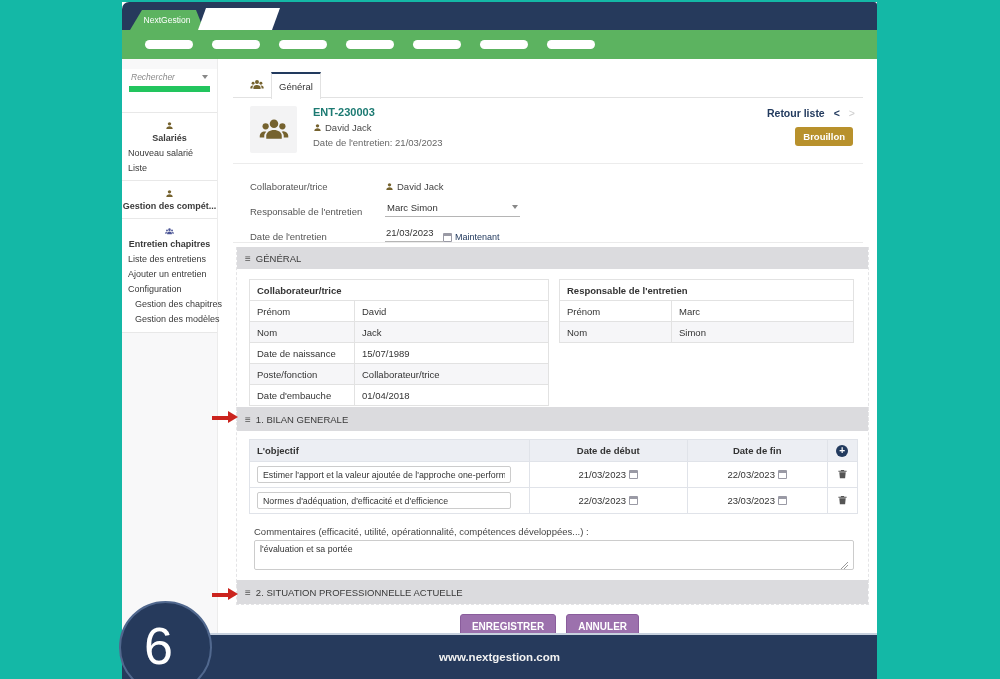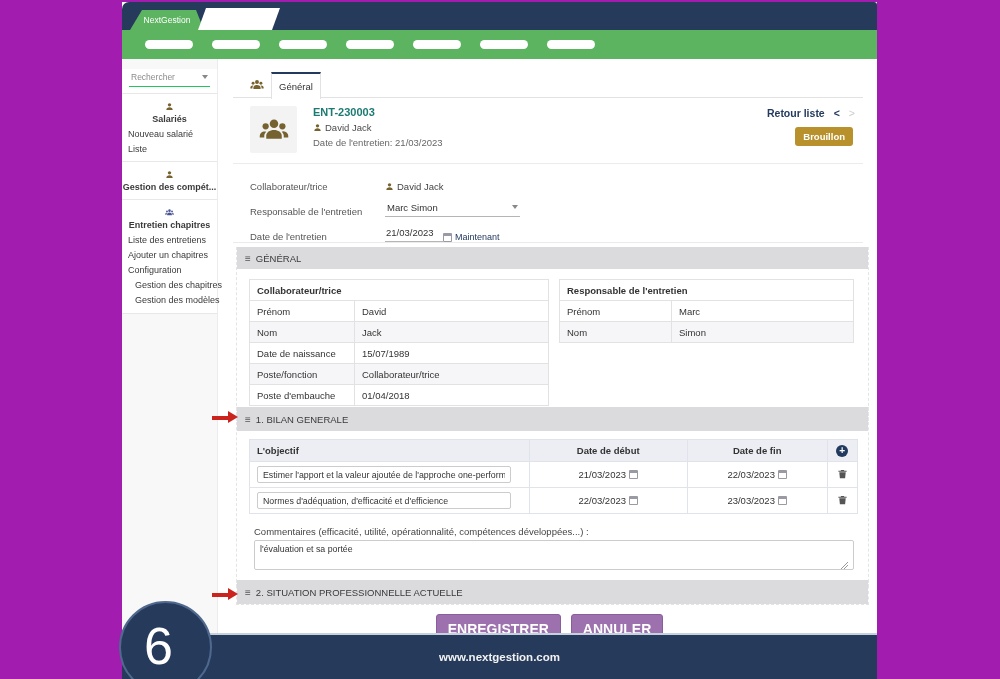--- a/index.html
+++ b/index.html
@@ -1,36 +1,36 @@
 <!DOCTYPE html>
 <html><head>
 <meta charset="utf-8">
 <style>
   * { margin:0; padding:0; box-sizing:border-box; }
   html,body { width:1000px; height:679px; background:#fff; font-family:"Liberation Sans","DejaVu Sans",sans-serif; overflow:hidden; }
-  .page { position:relative; width:1000px; height:679px; background:#a21caf; overflow:hidden;padding-left:20px; }
+  .page { position:relative; width:1000px; height:679px; background:#14b8a6; overflow:hidden;padding-left:20px; }
 
   
   .app { position:absolute; left:122px; top:2px; width:755px; height:677px; background:#fff; }
 
   
   .topbar { position:absolute; left:0; top:0; width:755px; height:28px; background:#263a5c; border-radius:7px 3px 0 0; }
   .brand-tab { position:absolute; left:8px; top:8px; width:74px; height:20px; background:#5cb360;
                clip-path:polygon(12px 0, calc(100% - 8px) 0, 100% 100%, 0 100%);
                color:#fff; font-size:8.5px; display:flex; align-items:center; justify-content:center; }
   .white-slab { position:absolute; left:80px; top:6px; width:74px; height:22px; background:#fff; transform:skewX(-20deg); }
 
   
   .navbar { position:absolute; left:0; top:28px; width:755px; height:29px; background:#5cb360; }
   .pill { position:absolute; top:10px; width:48px; height:9px; border-radius:4.5px; background:#fff; }
 
   
   .sidebar { position:absolute; left:0; top:57px; width:96px; height:576px; background:#f8f8f9; border-right:1px solid #ececec; }
   .sb-menu { background:#fff; padding-bottom:6px; border-bottom:1px solid #e8e8e8; }
-  .sb-search { margin:10px 7px 6px 7px; border-bottom:1px solid #22c55e; padding:3px 2px 4px 2px; font-size:8.5px; color:#8b8b8b; position:relative; }
+  .sb-search { margin:10px 7px 20px 7px; border-bottom:6px solid #22c55e; padding:3px 2px 4px 2px; font-size:8.5px; color:#8b8b8b; position:relative;font-style:italic; }
   .sb-search .caret { position:absolute; right:2px; top:6px; }
   .caret { width:0; height:0; border-left:3.5px solid transparent; border-right:3.5px solid transparent; border-top:4px solid #888; display:inline-block; }
   .sb-divider { border-top:1px solid #e8e8e8; margin:5px 0; }
   .sb-item { font-size:9px; color:#3a3a3a; padding:2.5px 6px; display:flex; align-items:center; gap:3px; white-space:nowrap; cursor:pointer; }
   .sb-item.bold { font-weight:bold;flex-direction:column; }
   .sb-item.indent { padding-left:13px; }
   .sb-item svg { width:9px; height:9px; flex:0 0 auto; }
   .ic-olive { color:#75622e; } .ic-navy { color:#4b5596; }
 
   
@@ -98,21 +98,21 @@
   .plus-btn { display:inline-flex; width:12px; height:12px; border-radius:50%; background:#223a5e; color:#fff; font-size:10px; line-height:12px; align-items:center; justify-content:center; cursor:pointer; font-weight:bold; }
   .trash { width:11px; height:12px; color:#555; cursor:pointer; }
   .comments-label { font-size:9.5px; color:#444; margin:12px 5px 3px 5px; }
   .ta-wrap { position:relative; margin:0 5px; }
   .ta-wrap textarea { width:600px; height:30px; border:1px solid #ccc; border-radius:2px; font-size:8.8px; color:#333; padding:3px 5px; resize:none; font-family:"Liberation Sans",sans-serif; }
   .ta-wrap::after { content:""; position:absolute; right:3px; bottom:5px; width:7px; height:7px;
     background:linear-gradient(135deg,transparent 45%,#999 45%,#999 52%,transparent 52%,transparent 68%,#999 68%,#999 75%,transparent 75%); }
 
   
   .btn-row { position:absolute; left:0; top:555px; width:633px; display:flex; justify-content:center; gap:10px; }
-  .btn { background:#9c71ad; border:1px solid #8a5d9c; color:#fff; font-size:14px; font-weight:bold; padding:6px 11px; border-radius:3px; cursor:pointer; font-family:"Liberation Sans",sans-serif; }
+  .btn { background:#9c71ad; border:1px solid #8a5d9c; color:#fff; font-size:10px; font-weight:bold; padding:6px 11px; border-radius:3px; cursor:pointer; font-family:"Liberation Sans",sans-serif; }
 
   
   .footer { position:absolute; left:0; top:631px; width:755px; height:46px; background:#263a5c; border-top:2px solid #c7d1de; display:flex; align-items:center; justify-content:center;font-weight:bold; }
   .footer span { color:#f2f2f2; font-size:11.5px; }
 
   
   .page-circle { position:absolute; left:119px; top:601px; width:93px; height:93px; border-radius:50%; background:#263a5c; border:2px solid #51688e; z-index:10; display:flex; align-items:center; justify-content:center; }
   .page-circle span { color:#fff; font-size:52px; font-weight:normal; margin-right:14px; margin-top:-4px; }
   .red-arrow { position:absolute; width:27px; height:13px; z-index:5; }
   .red-arrow::before { content:""; position:absolute; left:0; top:5px; width:16px; height:3.5px; background:#cb241e; }
@@ -192,21 +192,21 @@
         <div class="sb-item bold">
           <svg class="ic-navy" viewBox="0 0 24 24" fill="currentColor">
               <use href="#i-people"></use>
             </svg>
           <span>Entretien chapitres</span>
         </div>
         <div class="sb-item">
             <span>Liste des entretiens</span>
           </div>
         <div class="sb-item">
-            <span>Ajouter un chapitres</span>
+            <span>Ajouter un entretien</span>
           </div>
         <div class="sb-item">
             <span>Configuration</span>
           </div>
         <div class="sb-item indent">
             <span>Gestion des chapitres</span>
           </div>
         <div class="sb-item indent">
             <span>Gestion des modèles</span>
           </div>
@@ -299,21 +299,21 @@
                 </tr>
               <tr>
                   <td>Date de naissance</td>
                   <td>15/07/1989</td>
                 </tr>
               <tr>
                   <td>Poste/fonction</td>
                   <td>Collaborateur/trice</td>
                 </tr>
               <tr>
-                  <td>Poste d'embauche</td>
+                  <td>Date d'embauche</td>
                   <td>01/04/2018</td>
                 </tr>
             </tbody>
           </table>
           <table class="kv t-right">
             <thead>
                 <tr>
                   <th colspan="2">Responsable de l'entretien</th>
                 </tr>
               </thead>

